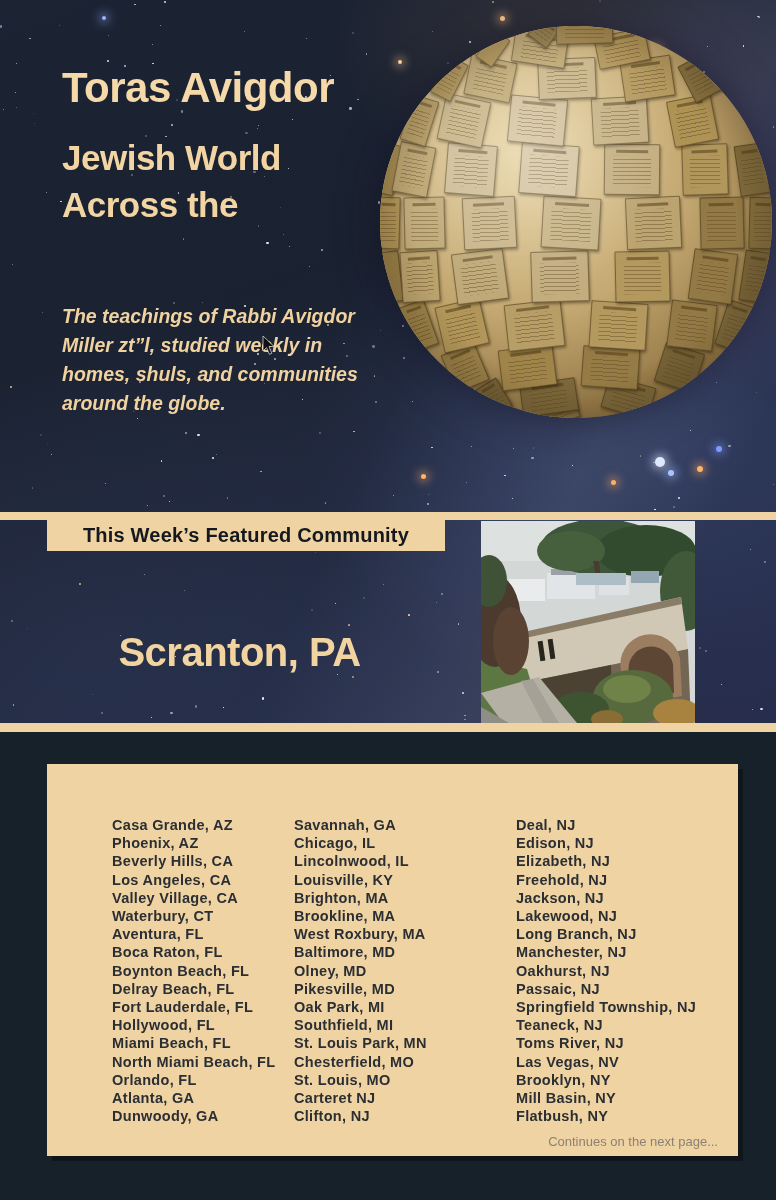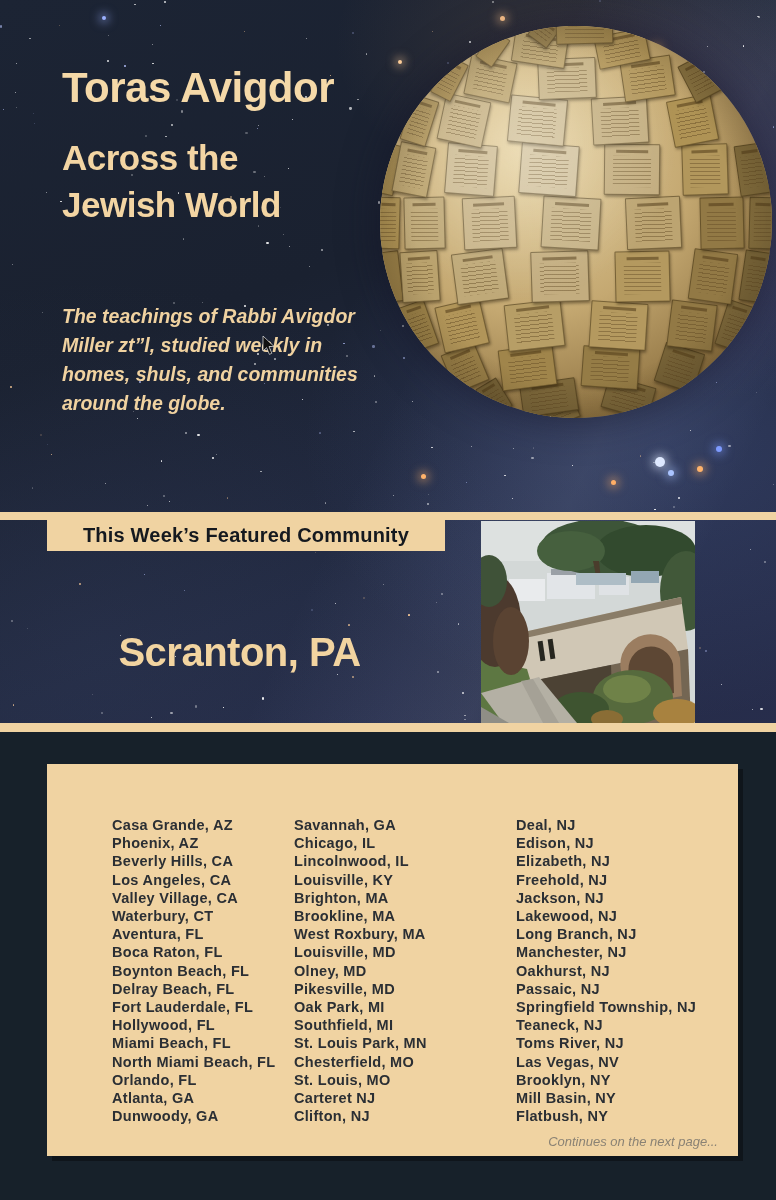--- a/index.html
+++ b/index.html
@@ -65,21 +65,21 @@
   
   .bottom-bg{position:absolute;left:0;top:732px;width:776px;height:468px;background:#17212a;}
   .panel{position:absolute;left:47px;top:764px;width:691px;height:392px;background:#f0d3a2;
     box-shadow:5px 5px 0 rgba(0,0,0,0.35);}
   .panel-title-wrap{position:absolute;left:0;top:12px;width:100%;text-align:center;}
   .panel-title{display:inline-block;font-size:21px;font-weight:bold;color:#1d2229;
     border-bottom:3px solid #1d2229;padding-bottom:3px;letter-spacing:0.2px;}
   .col{position:absolute;top:52px;font-size:14.5px;font-weight:bold;color:#2b2f34;
     line-height:18.2px;letter-spacing:0.3px;}
   .col-1{left:25px;margin-left:40px;} .col-2{left:247px;} .col-3{left:469px;}
-  .continues{position:absolute;right:20px;bottom:7px;font-size:13px;font-style:italic;
+  .continues{position:absolute;right:20px;bottom:7px;font-size:13px;
     color:#8a8274;}
 </style>
 </head>
 <body>
 
 <div class="page">
 
   <div class="starfield">
       <div class="star" style="left: 347.9px; top: 624px; height: 1.7px; width: 1.7px; opacity: 0.7; background: rgb(255, 207, 154);"></div>
       <div class="star" style="left: 212px; top: 457.3px; height: 1.6px; width: 1.6px; opacity: 0.85;"></div>
@@ -359,22 +359,22 @@
       <div class="bright-star" style="left: 716px; top: 446px; height: 6px; width: 6px; background: rgb(126, 155, 255); box-shadow: rgba(126, 155, 255, 0.533) 0px 0px 10px 3px;"></div>
       <div class="bright-star" style="left: 611px; top: 480px; height: 5px; width: 5px; background: rgb(255, 174, 102); box-shadow: rgba(255, 174, 102, 0.533) 0px 0px 10px 3px;"></div>
       <div class="bright-star" style="left: 421px; top: 474px; height: 5px; width: 5px; background: rgb(255, 179, 107); box-shadow: rgba(255, 179, 107, 0.533) 0px 0px 10px 3px;"></div>
       <div class="bright-star" style="left: 500px; top: 16px; height: 5px; width: 5px; background: rgb(255, 196, 138); box-shadow: rgba(255, 196, 138, 0.533) 0px 0px 10px 3px;"></div>
       <div class="bright-star" style="left: 102px; top: 16px; height: 4px; width: 4px; background: rgb(155, 176, 255); box-shadow: rgba(155, 176, 255, 0.533) 0px 0px 10px 3px;"></div>
       <div class="bright-star" style="left: 398px; top: 60px; height: 4px; width: 4px; background: rgb(255, 207, 154); box-shadow: rgba(255, 207, 154, 0.533) 0px 0px 10px 3px;"></div>
     </div>
 
   <div class="hero-title">Toras Avigdor</div>
   <div class="hero-heading">
+    <div>Jewish World</div>
     <div>Across the</div>
-    <div>Jewish World</div>
   </div>
   <div class="hero-tagline">The teachings of Rabbi Avigdor Miller zt”l, studied weekly in homes, shuls, and communities around the globe.</div>
 
   <div class="globe">
     <div id="tiles">
         <div class="tile" style="left: 151px; top: 376.1px; width: 44.6px; height: 21.9px; transform: rotate(-22.3deg); background: rgb(132, 110, 62);">
           <div class="tline"></div>
           <div class="stripes"></div>
         </div>
         <div class="tile" style="left: 102px; top: 354.9px; width: 22.4px; height: 30.9px; transform: rotate(-30.8deg); background: rgb(118, 98, 55);">
@@ -646,21 +646,21 @@
         <div>Dunwoody, GA</div>
       </div>
     <div class="col col-2" id="col1">
         <div>Savannah, GA</div>
         <div>Chicago, IL</div>
         <div>Lincolnwood, IL</div>
         <div>Louisville, KY</div>
         <div>Brighton, MA</div>
         <div>Brookline, MA</div>
         <div>West Roxbury, MA</div>
-        <div>Louisville, MD</div>
+        <div>Baltimore, MD</div>
         <div>Olney, MD</div>
         <div>Pikesville, MD</div>
         <div>Oak Park, MI</div>
         <div>Southfield, MI</div>
         <div>St. Louis Park, MN</div>
         <div>Chesterfield, MO</div>
         <div>St. Louis, MO</div>
         <div>Carteret NJ</div>
         <div>Clifton, NJ</div>
       </div>

